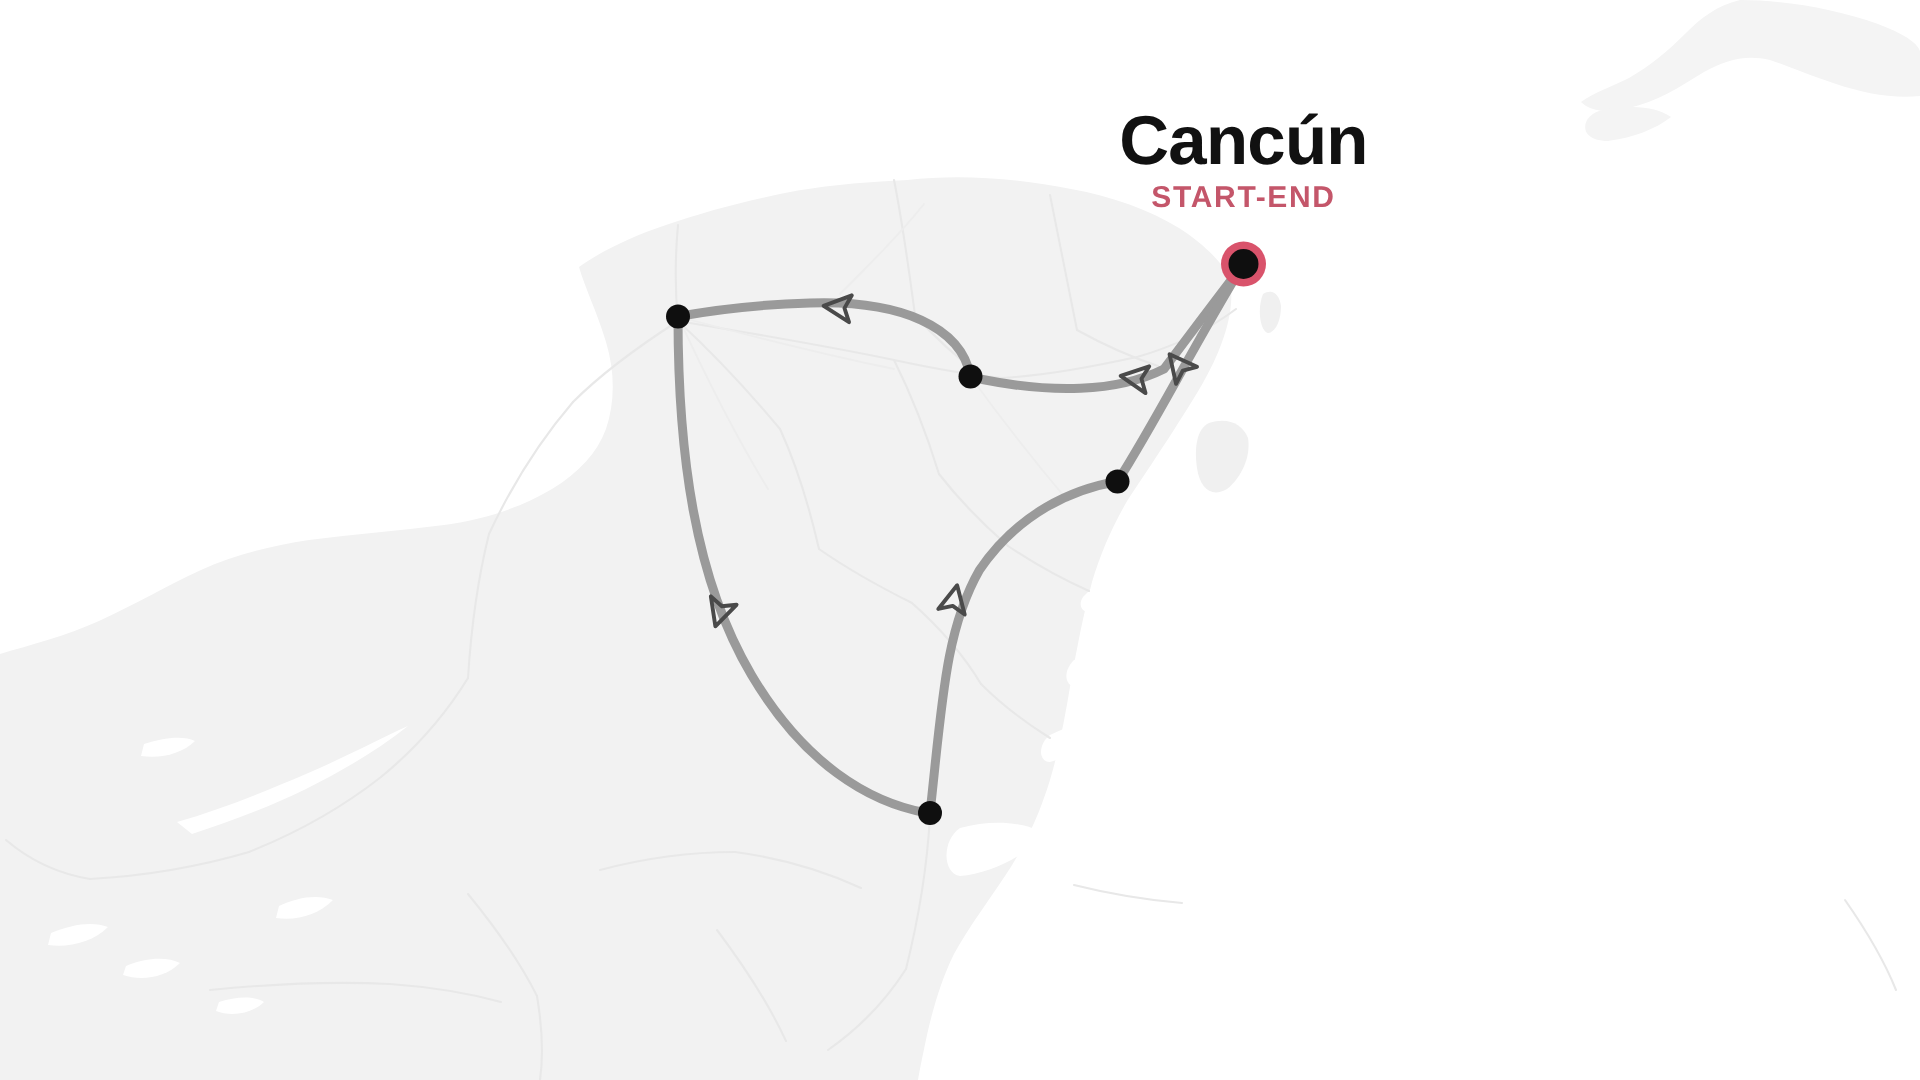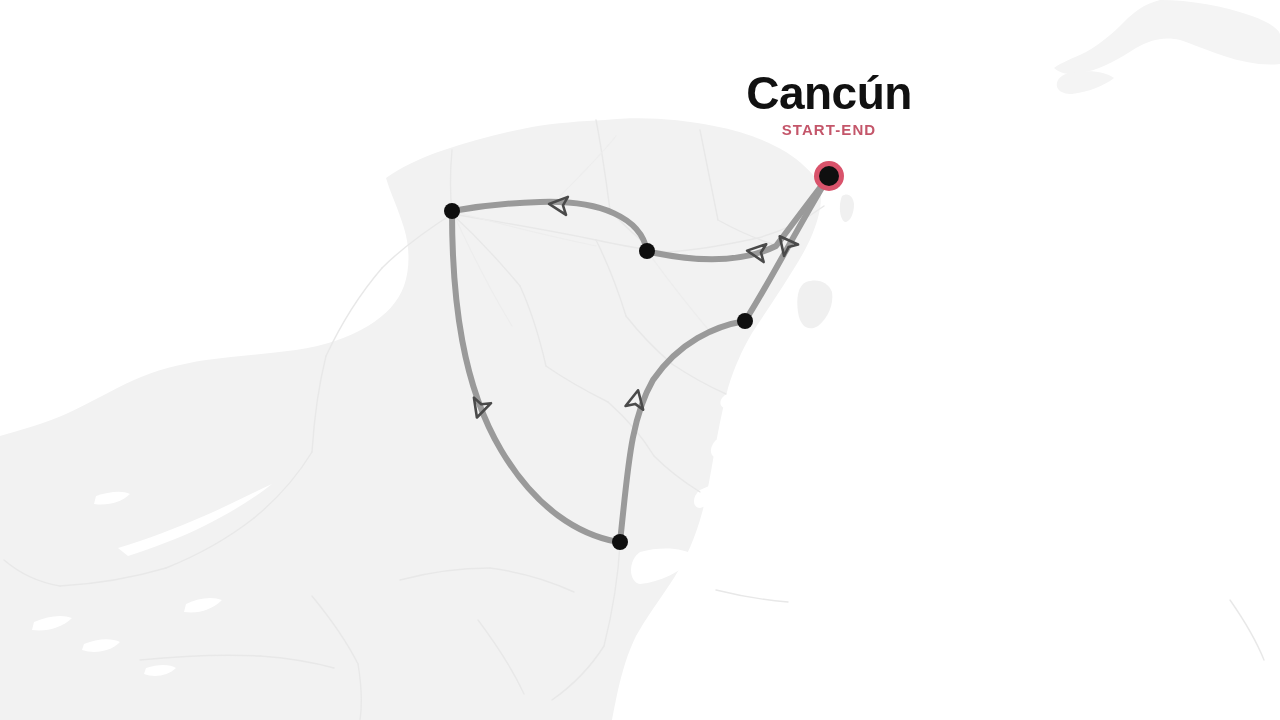--- a/index.html
+++ b/index.html
@@ -34,21 +34,21 @@
     font-weight: bold;
     font-size: 46px;
     line-height: 1.02;
     color: #111111;
     letter-spacing: -0.5px;
     margin: 0;
   }
   .city-sub {
     font-family: "Liberation Sans", sans-serif;
     font-weight: bold;
-    font-size: 15px;
+    font-size: 20px;
     letter-spacing: 1.1px;
     color: #c4566a;
     margin: 4px 0 0 0;
   }
 </style>
 </head>
 <body>
 
 <div id="stage">
 

